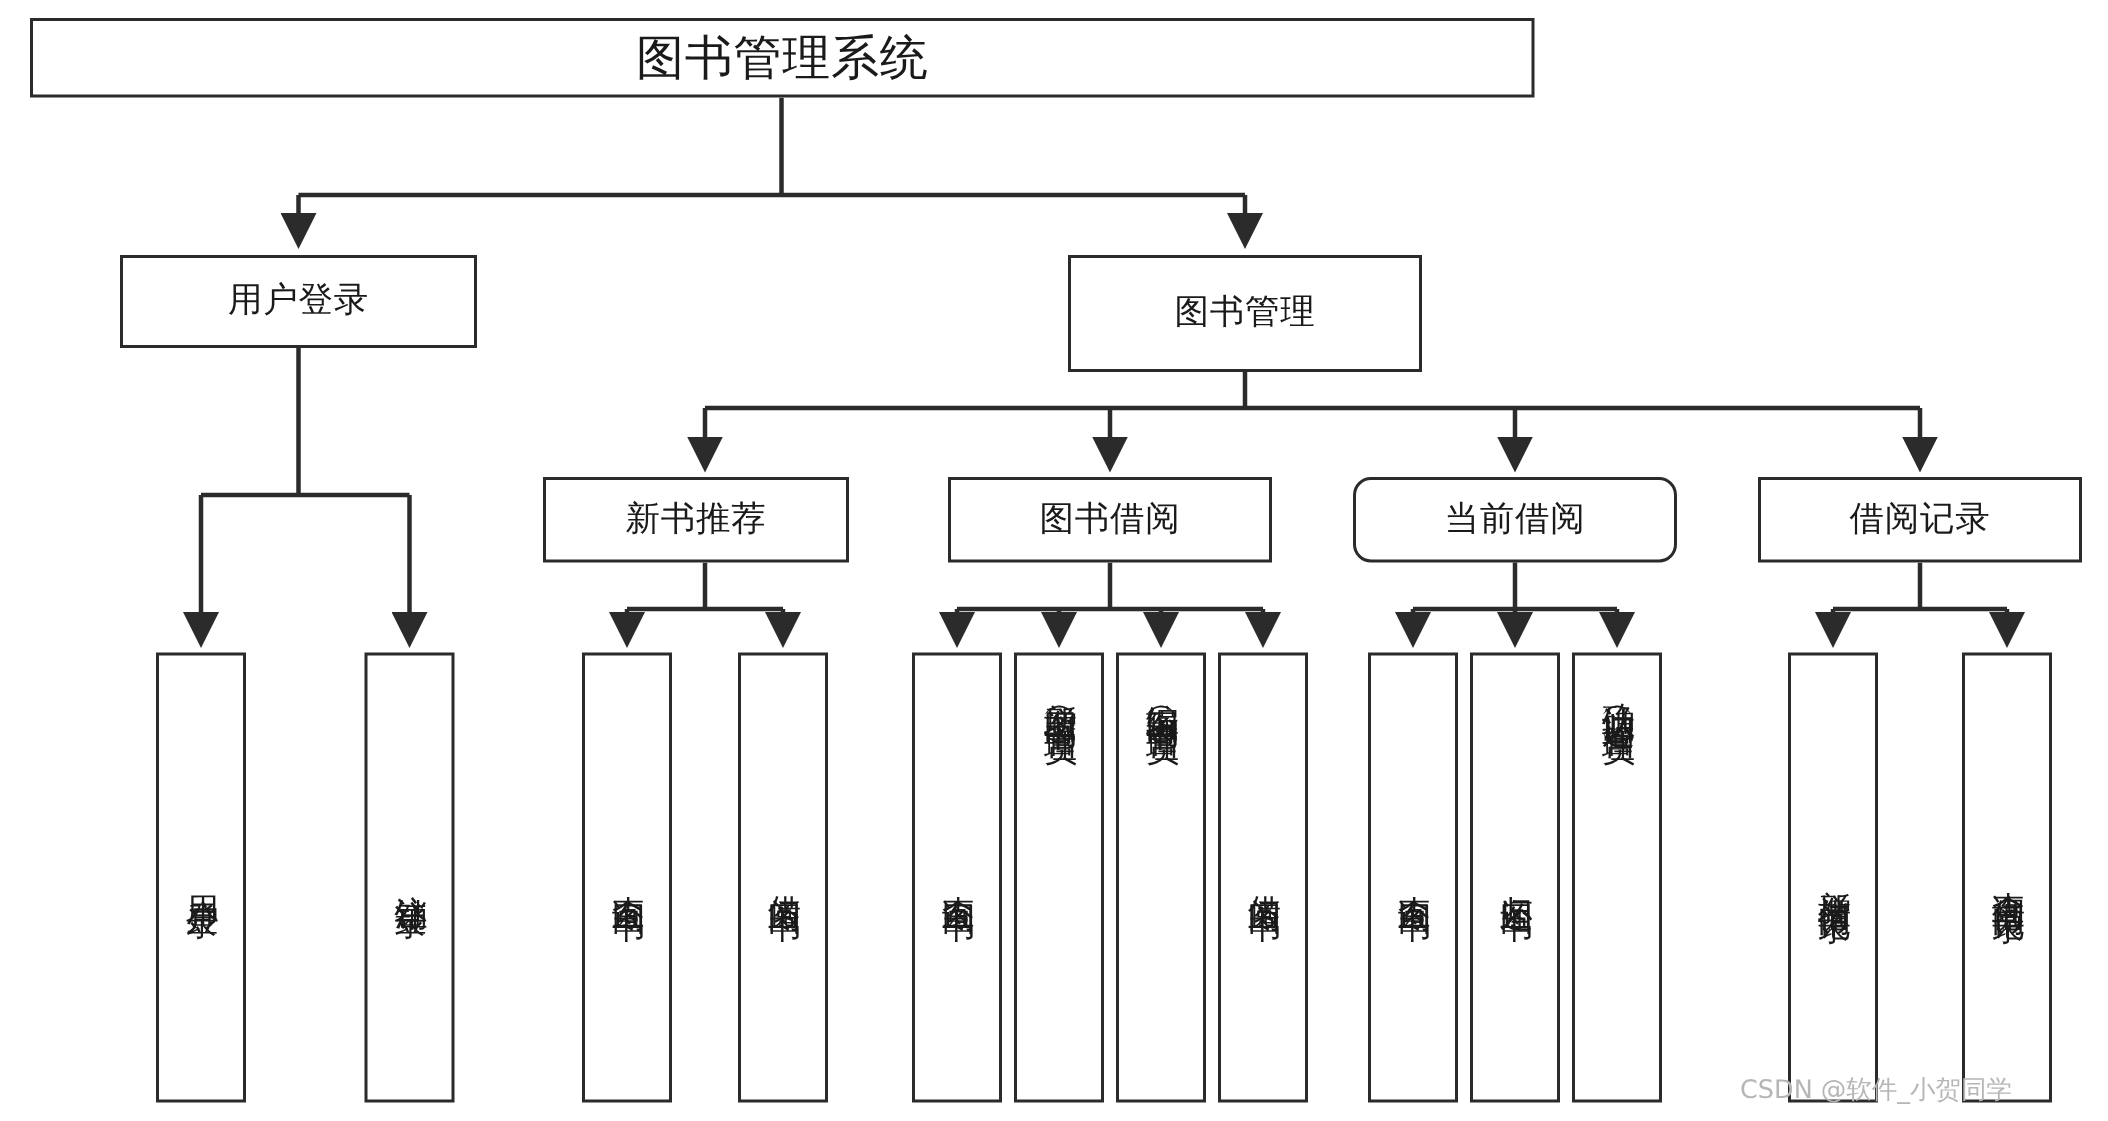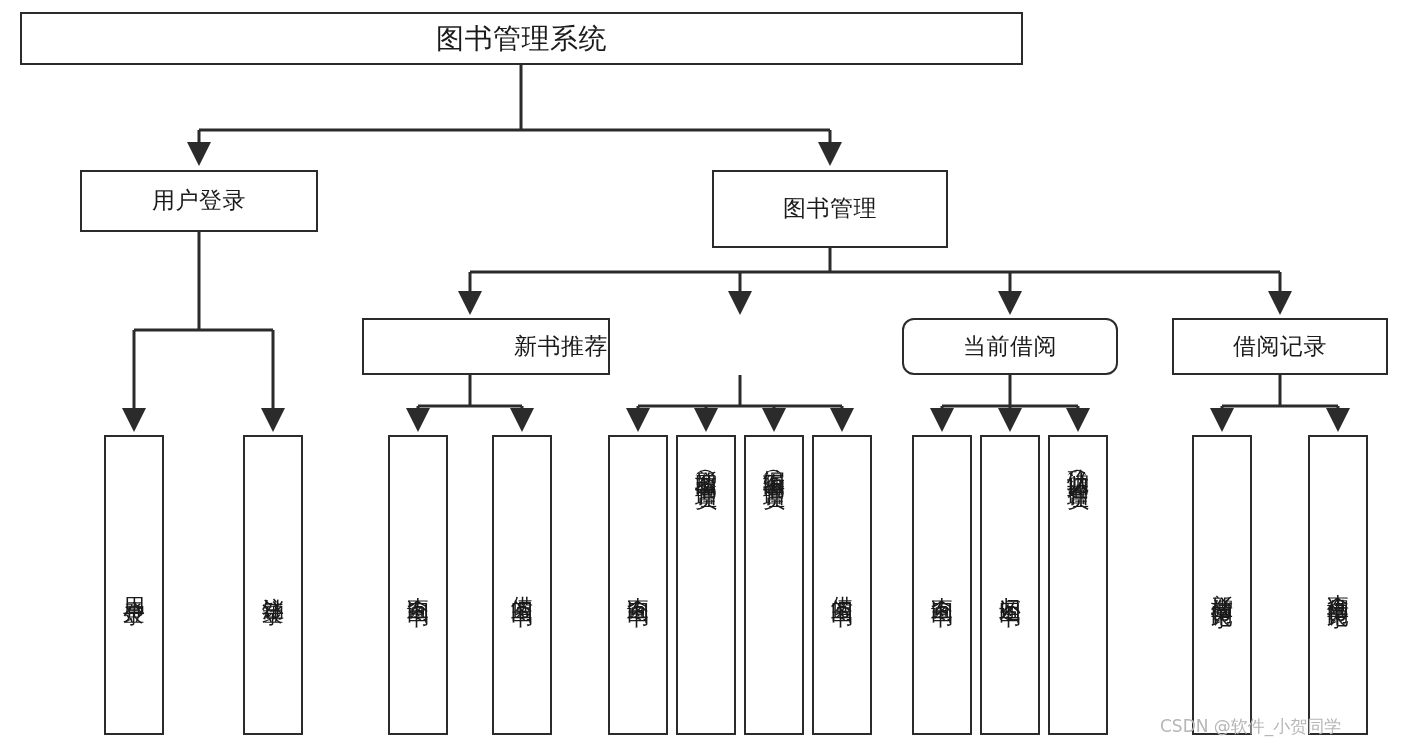--- a/index.html
+++ b/index.html
@@ -40,21 +40,21 @@
     text-align: center;
     line-height: 1.18;
     white-space: pre;
   }
   
   .node.h .label {
     font-size: 23px;
     letter-spacing: 0.5px;
   }
   .node.root .label {
-    font-size: 28px;
+    font-size: 32px;
   }
   
   .node.v {
     align-items: flex-start;
     padding-top: 14px;
   }
   .node.v .label {
     writing-mode: vertical-rl;
     text-orientation: upright;
     font-size: 22px;
@@ -135,22 +135,25 @@
     <span class="label">图书管理系统</span>
   </div>
 
   <div class="node h" style="left:80px; top:170px; width:238px; height:62px;">
     <span class="label">用户登录</span>
   </div>
   <div class="node h" style="left:712px; top:170px; width:236px; height:78px;">
     <span class="label">图书管理</span>
   </div>
 
-  <div class="node h" style="left:362px; top:318px; width:248px; height:57px;justify-content:flex-end;">
+  <div class="node h" style="left:362px; top:318px; width:204px; height:57px;">
     <span class="label">新书推荐</span>
+  </div>
+  <div class="node h" style="left:632px; top:318px; width:216px; height:57px;">
+    <span class="label">图书借阅</span>
   </div>
   <div class="node h" style="left:902px; top:318px; width:216px; height:57px;border-radius:12px;">
     <span class="label">当前借阅</span>
   </div>
   <div class="node h" style="left:1172px; top:318px; width:216px; height:57px;">
     <span class="label">借阅记录</span>
   </div>
 
   <div class="node v mid" style="left:104px; top:435px; width:60px; height:300px;">
     <span class="label">用户登录</span>

